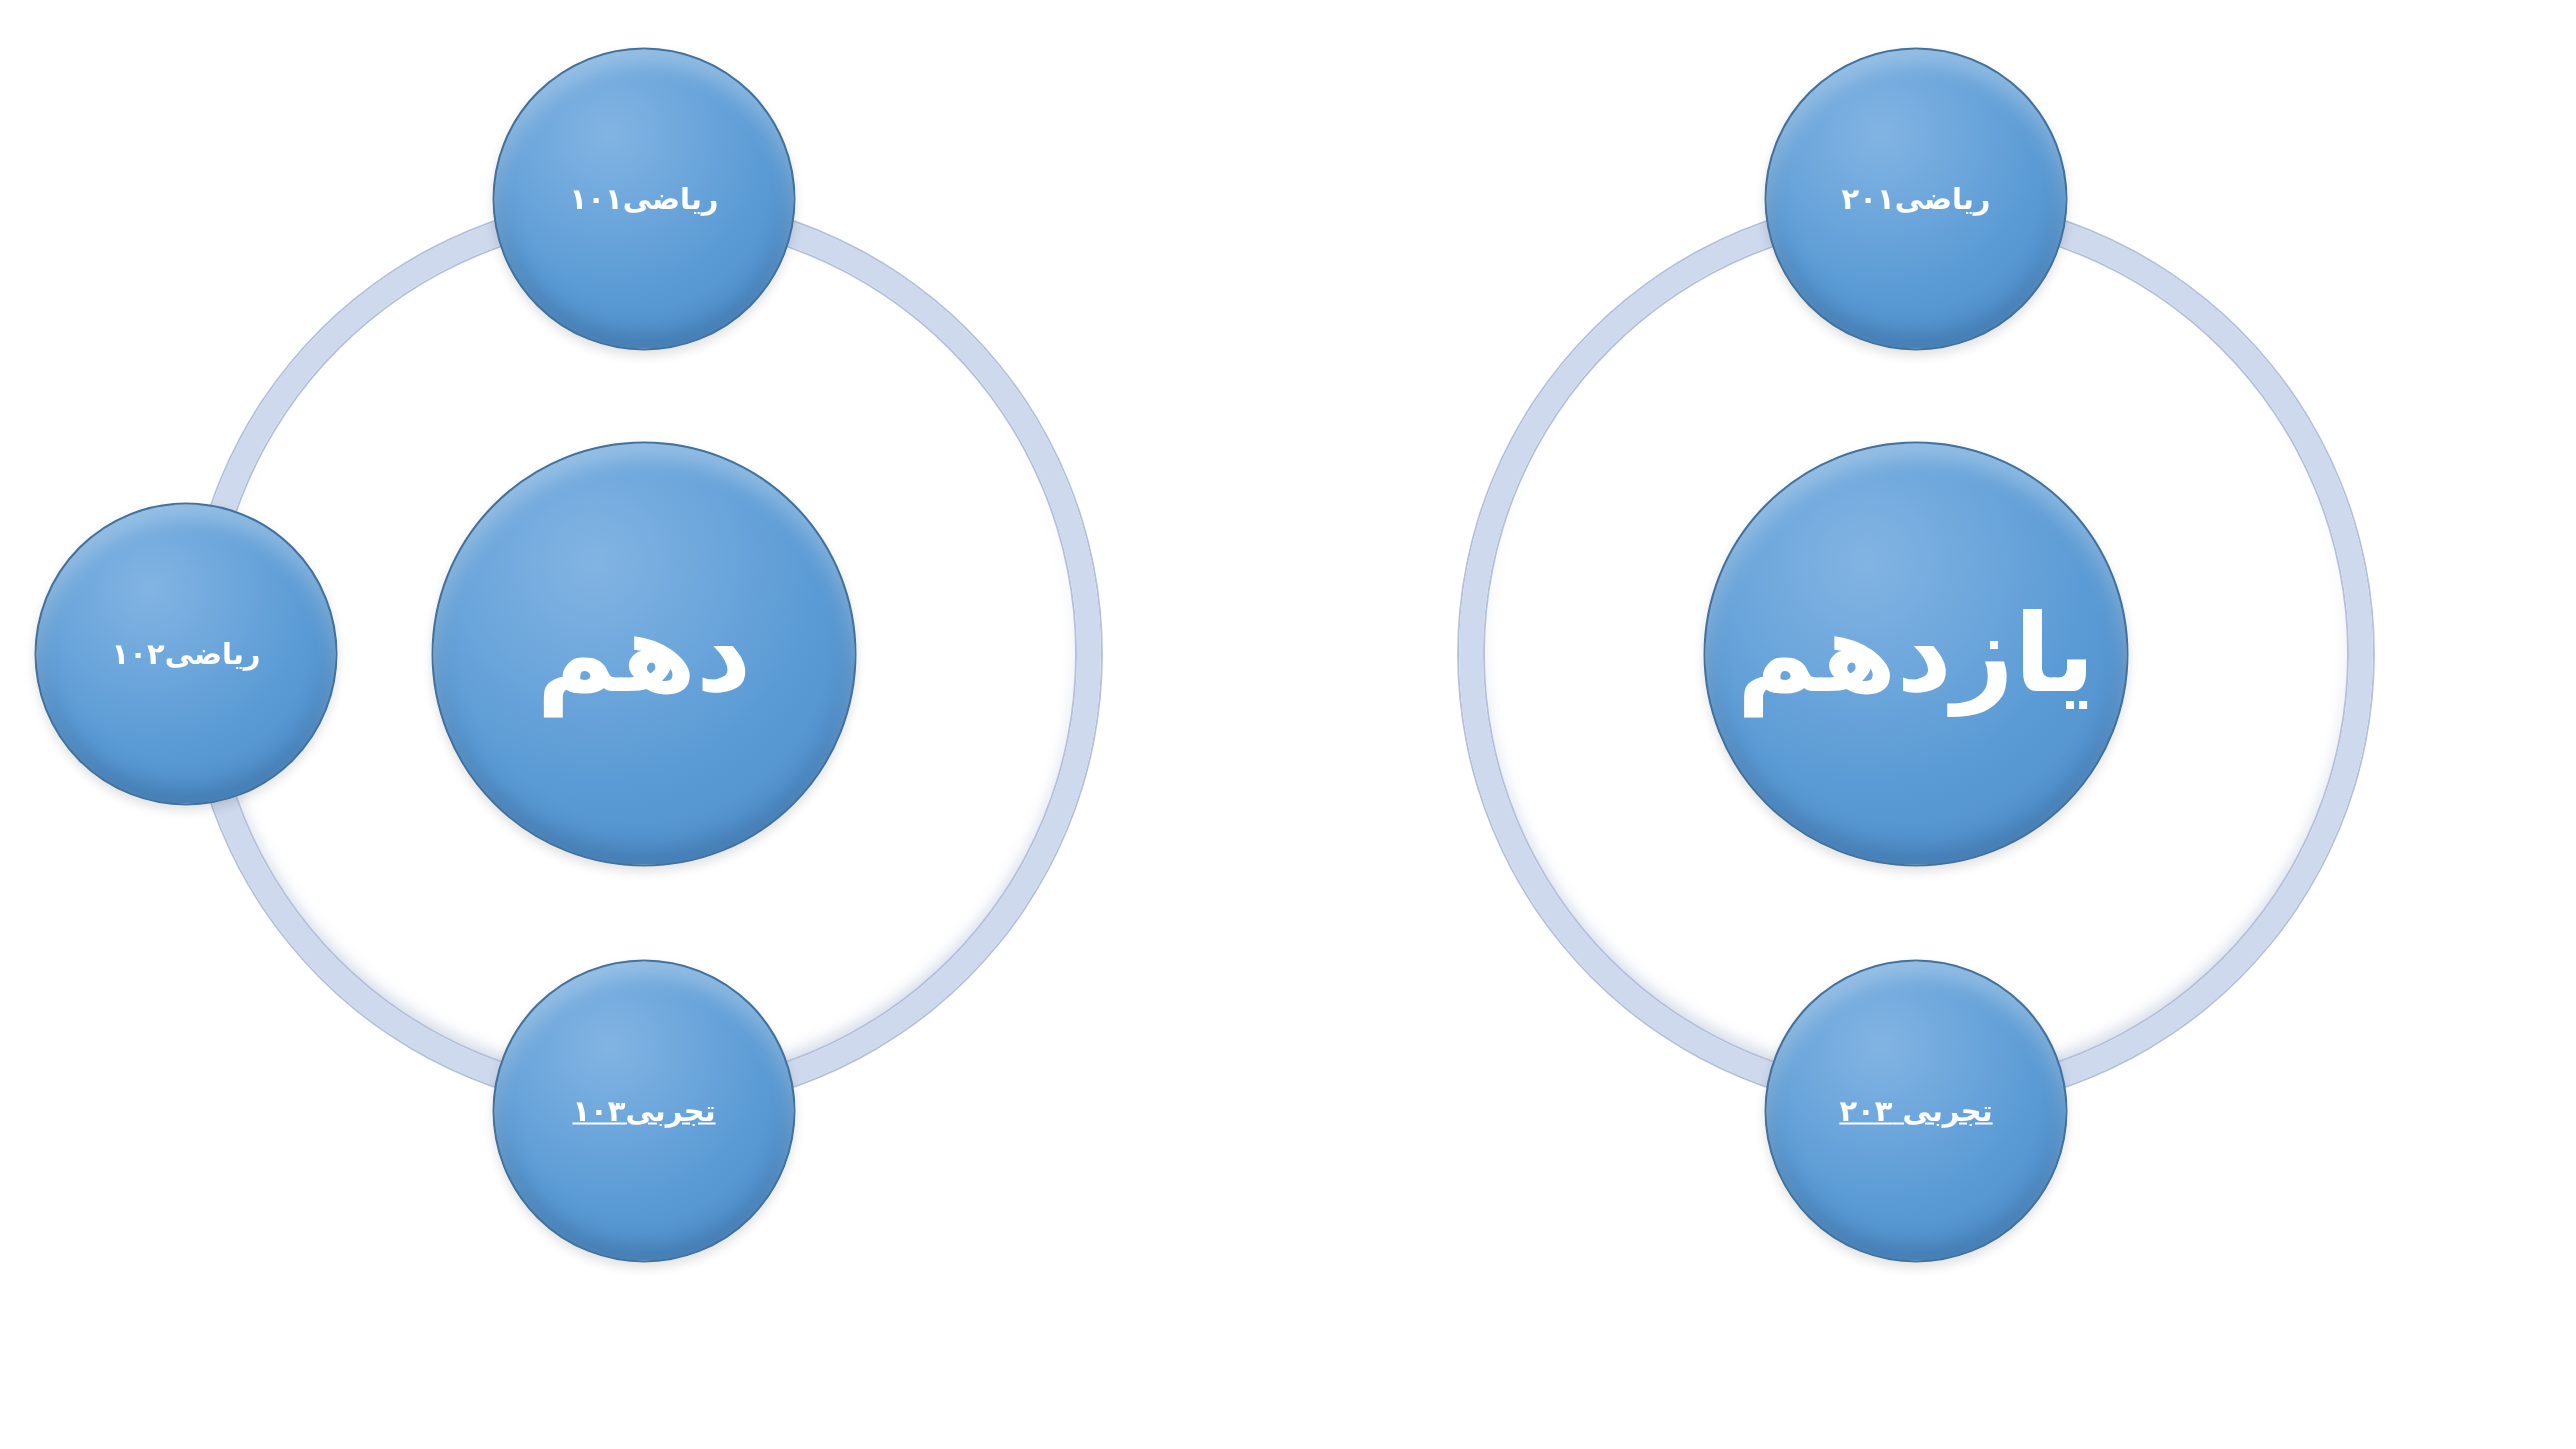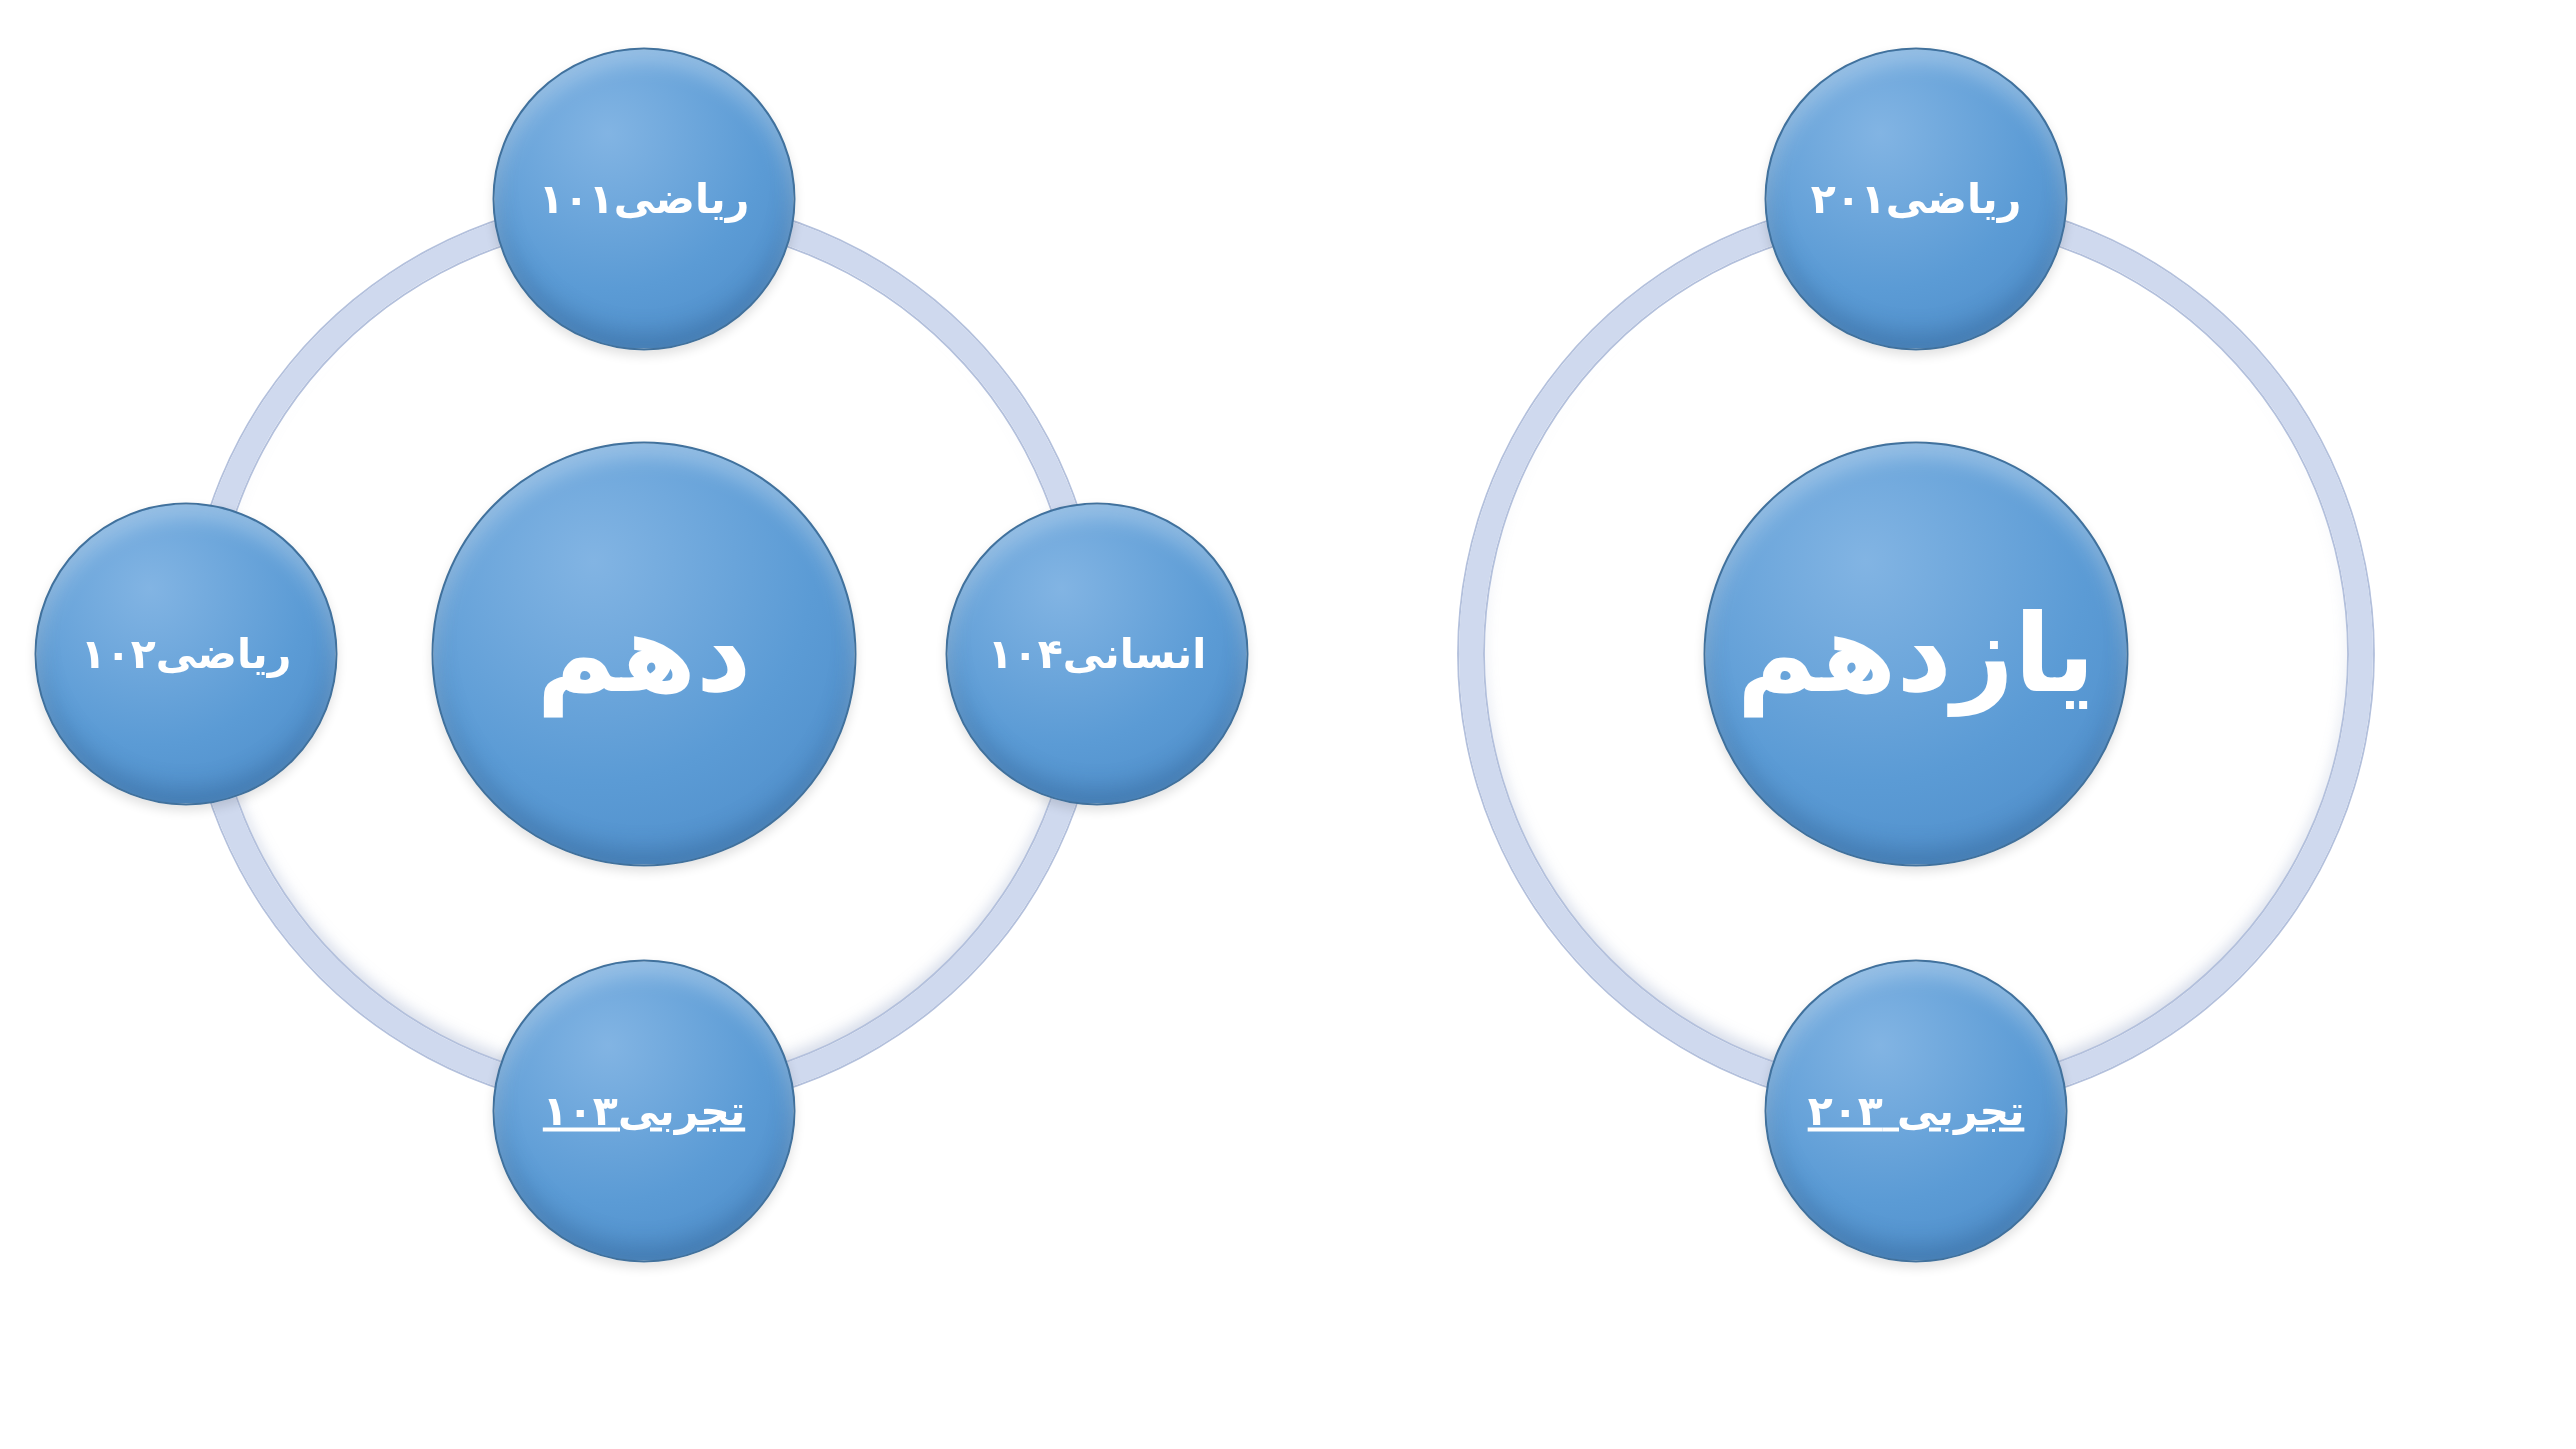--- a/index.html
+++ b/index.html
@@ -50,44 +50,41 @@
   .node span { display: block; padding: 0 13px; line-height: 1.15; }
 
   .center-node {
     left: 628px; top: 615px;
     width: 425px; height: 425px;
     font-size: 108px;
     z-index: 3;
   }
   .sat {
     width: 303px; height: 303px;
-    font-size: 41px;
+    font-size: 29px;
     z-index: 2;
   }
   .sat.pos-top    { left: 628px;  top: 160px;  }
   .sat.pos-right  { left: 1081px; top: 615px;  }
   .sat.pos-bottom { left: 628px;  top: 1072px; text-decoration: underline; }
   .sat.pos-left   { left: 170px;  top: 615px; text-align: center;  }
 </style>
 </head>
 <body>
 
 <div class="canvas">
 
   <div class="diagram d0">
     <div class="ring"></div>
 
     <div class="node sat pos-top">
       <span dir="rtl">ریاضی۱۰۱</span>
     </div>
     <div class="node sat pos-left">
       <span dir="rtl">ریاضی۱۰۲</span>
-    </div>
-    <div class="node sat pos-right">
-      <span dir="rtl">انسانی۱۰۴</span>
     </div>
     <div class="node sat pos-bottom">
       <span dir="rtl">تجربی۱۰۳</span>
     </div>
 
     <div class="node center-node">
       <span dir="rtl">دهم</span>
     </div>
   </div>
 

